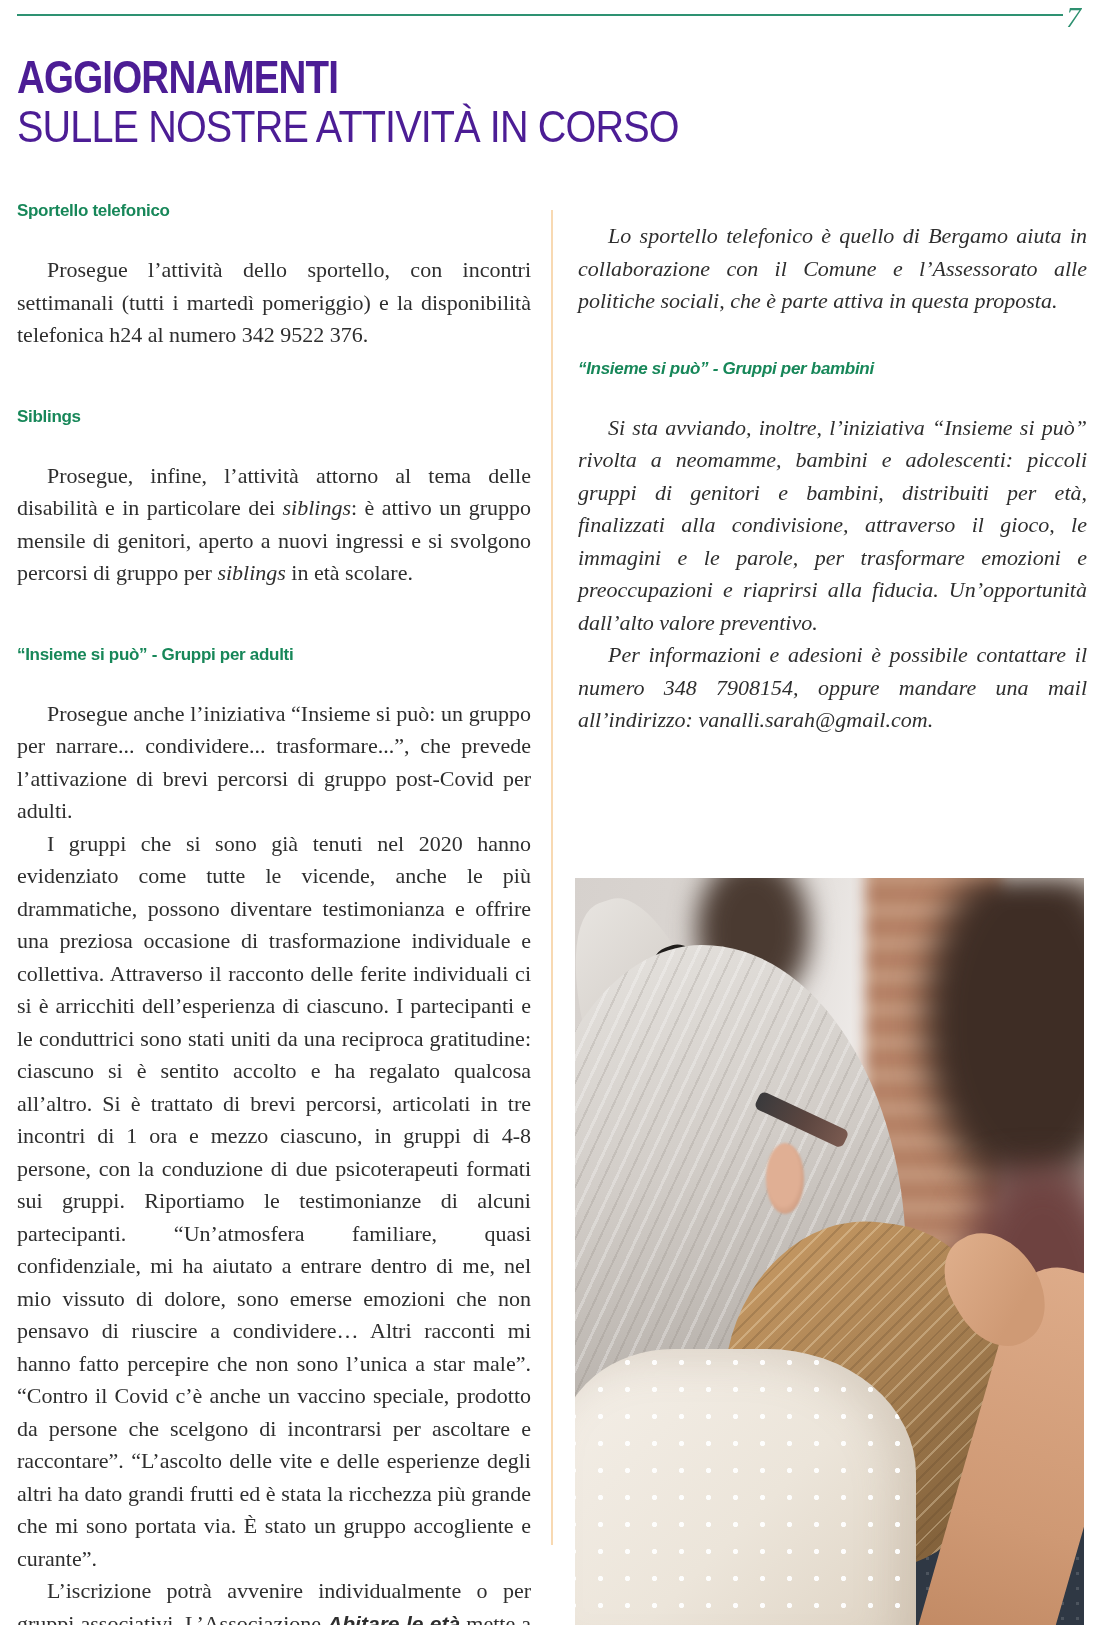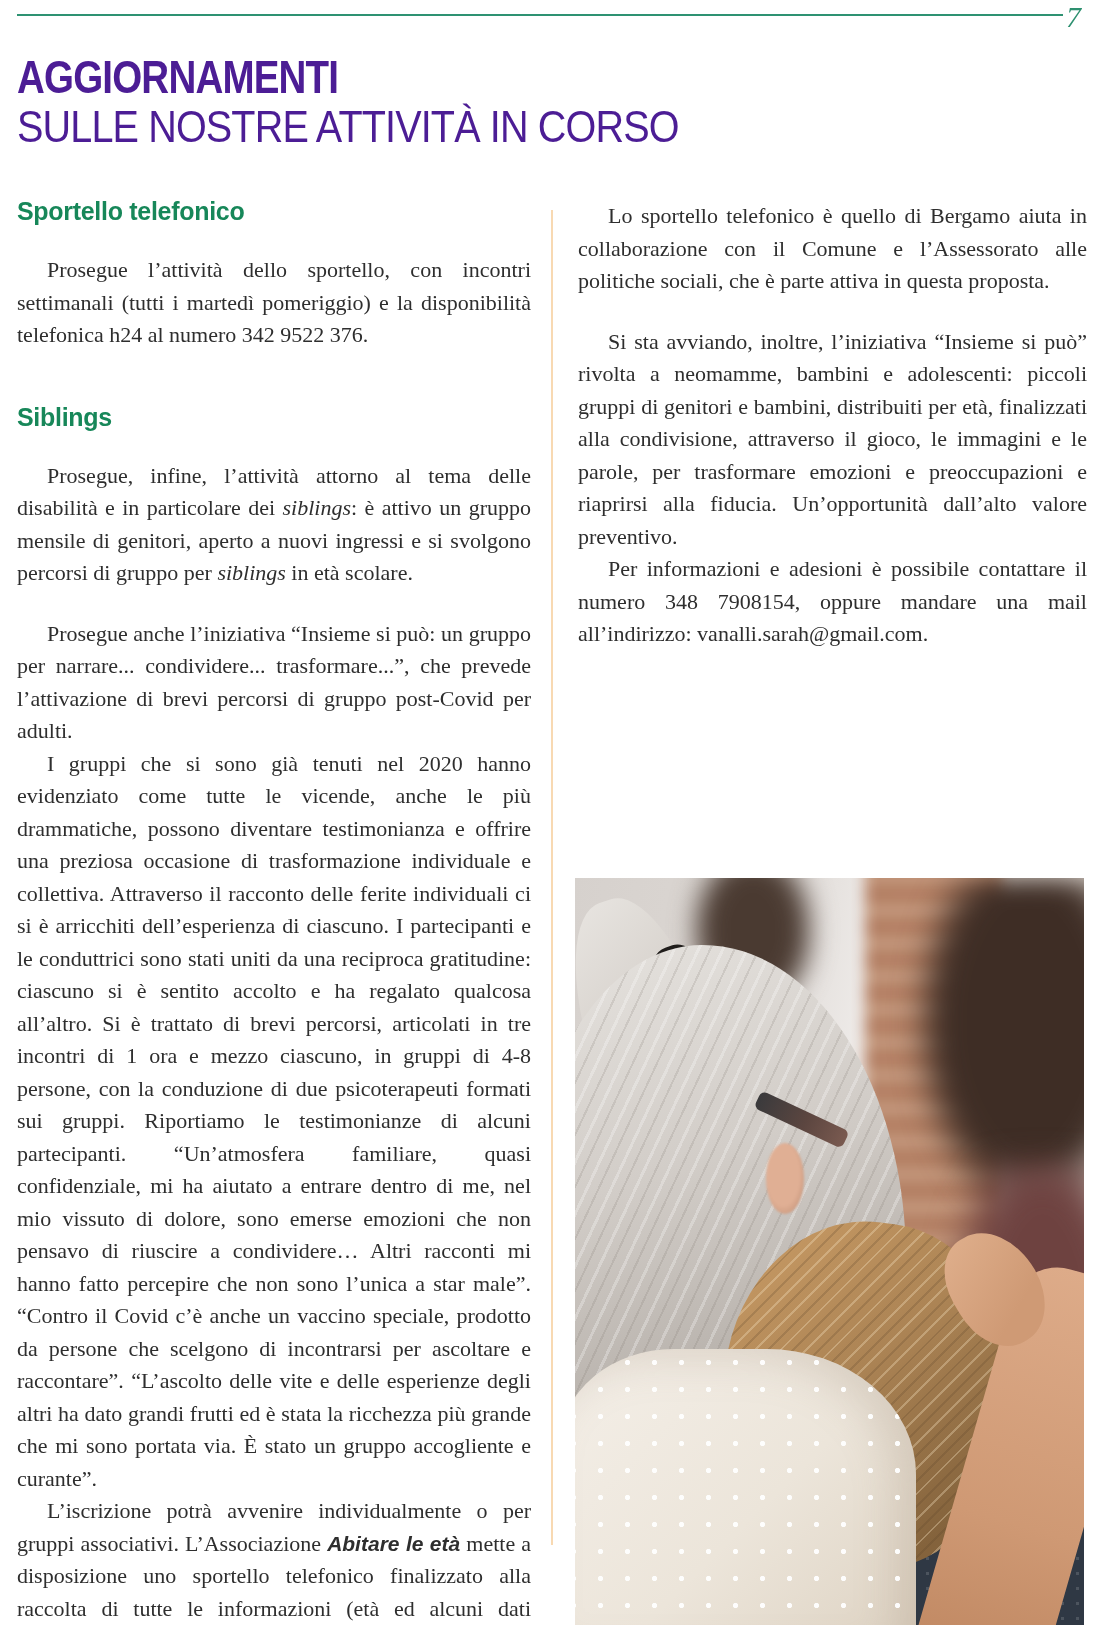--- a/index.html
+++ b/index.html
@@ -11,24 +11,24 @@
          font-style:italic;font-size:30px;color:#2e9070;line-height:34px;}
   
   .title{position:absolute;left:17px;top:52px;color:#4c1d95;font-family:"Liberation Sans",sans-serif;white-space:nowrap;}
   .title .l1{display:inline-block;font-size:47px;font-weight:700;letter-spacing:-1px;
              transform:scaleX(0.82);transform-origin:left center;line-height:50px;}
   .title .l2{display:inline-block;font-size:45px;font-weight:400;letter-spacing:-1px;
              transform:scaleX(0.88);transform-origin:left center;line-height:48px;margin-top:1px;}
   
   .col{position:absolute;text-align:justify;font-size:22px;line-height:32.5px;}
   .col-left{left:17px;top:196px;width:514px;}
-  .col-right{left:578px;top:200px;width:509px;}
+  .col-right{left:578px;top:220px;width:509px;font-style:italic;}
   .divider{position:absolute;left:551px;top:210px;width:2px;height:1335px;background:#f8d9b2;}
   h3{font-family:"Liberation Sans",sans-serif;font-weight:700;color:#178759;
-     font-size:25px;line-height:30px;letter-spacing:-0.3px;margin:0;text-align:left;text-indent:0;}
+     font-size:17px;line-height:30px;letter-spacing:-0.3px;margin:0;text-align:left;text-indent:0;}
   p{margin:0;text-indent:30px;}
   .gap-after-h{margin-top:28px;}
   .sec-gap{margin-top:50px;}
   .h-gap{margin-top:26px;}
   .em-serif{font-style:italic;}
   .brand{font-family:"Liberation Sans",sans-serif;font-weight:700;font-style:italic;font-size:21px;}
   
   .photo{position:absolute;left:575px;top:878px;width:509px;height:747px;overflow:hidden;background:#d8d3cf;}
   .photo *{position:absolute;}
   .ph-wall{left:0;top:0;width:100%;height:100%;
@@ -87,28 +87,30 @@
 
   <div class="divider"></div>
 
   <div class="col col-left">
     <h3>Sportello telefonico</h3>
     <p class="gap-after-h">Prosegue l’attività dello sportello, con incontri settimanali (tutti i martedì pomeriggio) e la disponibilità telefonica h24 al numero 342 9522 376.</p>
 
     <h3 class="sec-gap">Siblings</h3>
     <p class="gap-after-h"><span>Prosegue, infine, l’attività attorno al tema delle disabilità e in particolare dei </span><span class="em-serif">siblings</span><span>: è attivo un gruppo mensile di genitori, aperto a nuovi ingressi e si svolgono percorsi di gruppo per </span><span class="em-serif">siblings</span><span> in età scolare.</span></p>
 
+    <h3 class="sec-gap">“Insieme si può” - Gruppi per adulti</h3>
     <p class="gap-after-h">Prosegue anche l’iniziativa “Insieme si può: un gruppo per narrare... condividere... trasformare...”, che prevede l’attivazione di brevi percorsi di gruppo post-Covid per adulti.</p>
     <p>I gruppi che si sono già tenuti nel 2020 hanno evidenziato come tutte le vicende, anche le più drammatiche, possono diventare testimonianza e offrire una preziosa occasione di trasformazione individuale e collettiva. Attraverso il racconto delle ferite individuali ci si è arricchiti dell’esperienza di ciascuno. I partecipanti e le conduttrici sono stati uniti da una reciproca gratitudine: ciascuno si è sentito accolto e ha regalato qualcosa all’altro. Si è trattato di brevi percorsi, articolati in tre incontri di 1 ora e mezzo ciascuno, in gruppi di 4-8 persone, con la conduzione di due psicoterapeuti formati sui gruppi. Riportiamo le testimonianze di alcuni partecipanti. “Un’atmosfera familiare, quasi confidenziale, mi ha aiutato a entrare dentro di me, nel mio vissuto di dolore, sono emerse emozioni che non pensavo di riuscire a condividere… Altri racconti mi hanno fatto percepire che non sono l’unica a star male”. “Contro il Covid c’è anche un vaccino speciale, prodotto da persone che scelgono di incontrarsi per ascoltare e raccontare”. “L’ascolto delle vite e delle esperienze degli altri ha dato grandi frutti ed è stata la ricchezza più grande che mi sono portata via. È stato un gruppo accogliente e curante”.</p>
     <p><span>L’iscrizione potrà avvenire individualmente o per gruppi associativi. L’Associazione </span><span class="brand">Abitare le età</span><span> mette a disposizione uno sportello telefonico finalizzato alla raccolta di tutte le informazioni (età ed alcuni dati anagrafici, disponibilità oraria...) utili per la successiva composizione dei gruppi.</span></p>
   </div>
 
   <div class="col col-right">
     <p>Lo sportello telefonico è quello di Bergamo aiuta in collaborazione con il Comune e l’Assessorato alle politiche sociali, che è parte attiva in questa proposta.</p>
 
+    <h3 class="h-gap" style="margin-top:36px;">“Insieme si può” - Gruppi per bambini</h3>
     <p class="gap-after-h">Si sta avviando, inoltre, l’iniziativa “Insieme si può” rivolta a neomamme, bambini e adolescenti: piccoli gruppi di genitori e bambini, distribuiti per età, finalizzati alla condivisione, attraverso il gioco, le immagini e le parole, per trasformare emozioni e preoccupazioni e riaprirsi alla fiducia. Un’opportunità dall’alto valore preventivo.</p>
     <p>Per informazioni e adesioni è possibile contattare il numero 348 7908154, oppure mandare una mail all’indirizzo: vanalli.sarah@gmail.com.</p>
   </div>
 
   <div class="photo">
     <div class="ph-wall"></div>
     <div class="ph-brick"></div>
     <div class="ph-person-head"></div>
     <div class="ph-person-body"></div>
     <div class="ph-head-blur"></div>

